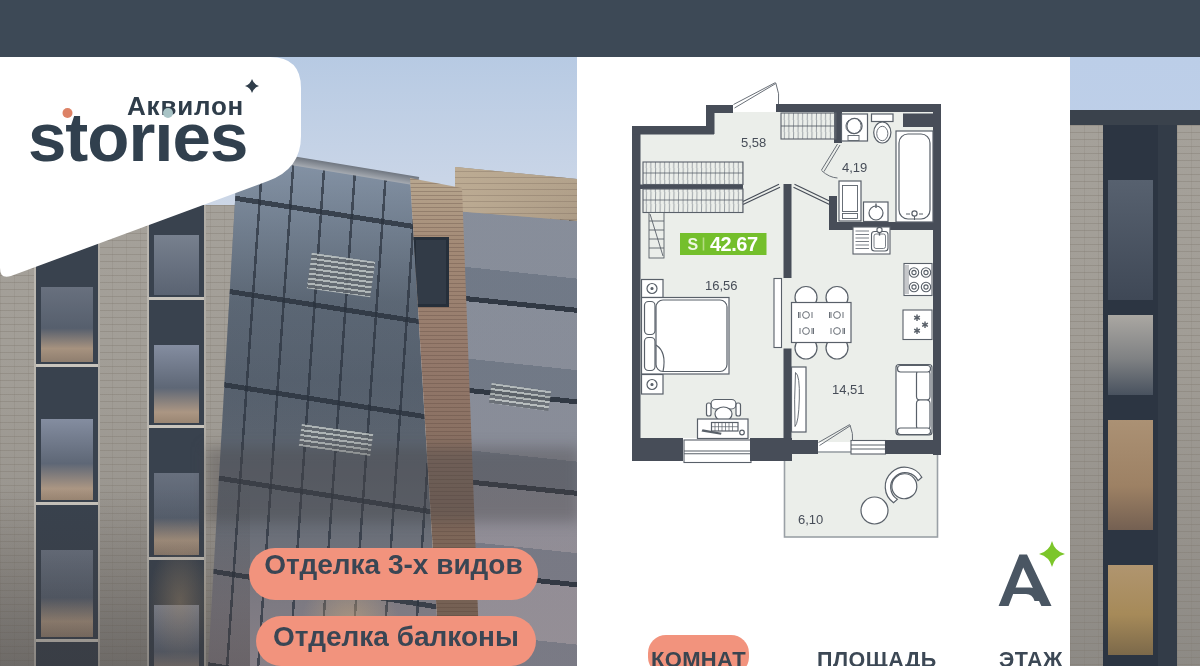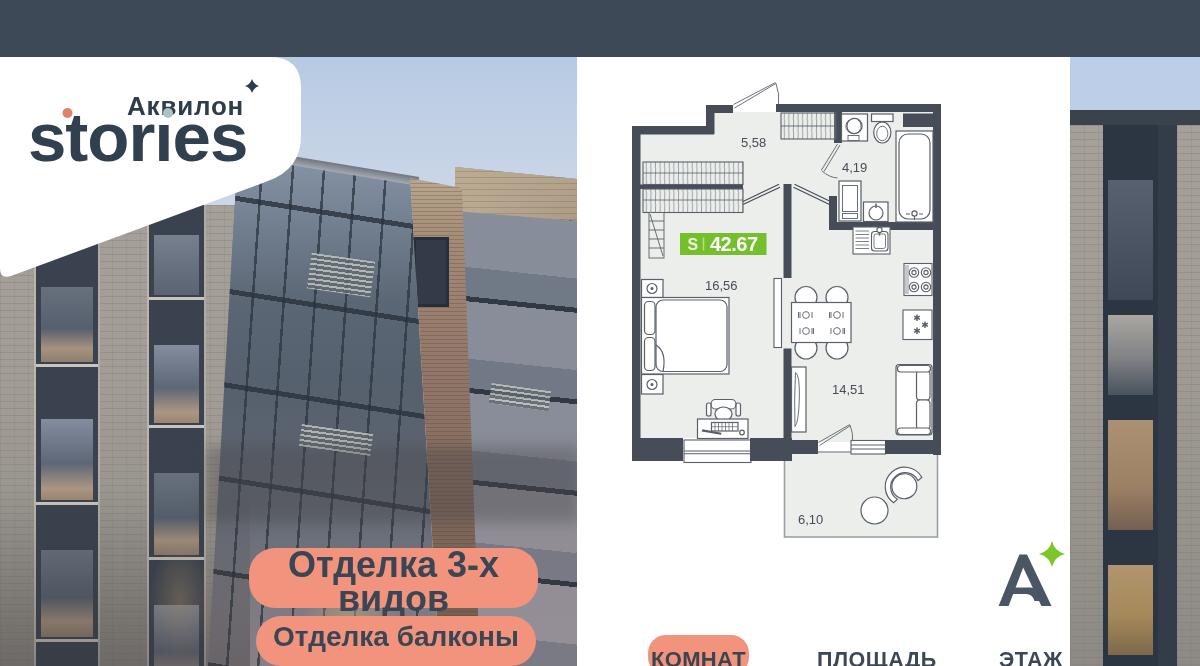--- a/index.html
+++ b/index.html
@@ -11,21 +11,21 @@
   
   #photoL{left:0;top:57px;width:577px;height:609px;overflow:hidden;
      background:linear-gradient(180deg,#b7cae3 0%,#c9d5e7 20%,#dcdfe3 45%,#e9e5e1 70%,#efe9e3 100%);}
   #photoR{left:1070px;top:57px;width:130px;height:609px;overflow:hidden;
      background:linear-gradient(180deg,#bccee8 0%,#c9d6ea 100%);}
   
   #panel{left:577px;top:57px;width:493px;height:609px;background:#ffffff;}
   
   .pill{background:#f2937d;border-radius:26px;color:#3a4654;font-weight:bold;
         text-align:center;}
-  #pill1{left:249px;top:548px;width:289px;height:60px;line-height:34px;font-size:36px;}
+  #pill1{left:249px;top:548px;width:289px;height:52px;line-height:34px;font-size:28px;}
   #pill2{left:256px;top:616px;width:280px;height:50px;line-height:42px;font-size:28px;}
   
   #komnat{left:648px;top:635px;width:101px;height:40px;background:#f2937d;border-radius:18px;
           text-align:center;}
   #komnat span{font-size:22px;font-weight:bold;color:#3a4550;line-height:50px;letter-spacing:.3px;}
   .blabel{font-size:21.5px;font-weight:bold;color:#3c4855;letter-spacing:.5px;top:648px;text-align:center;}
   
   #photoL div{position:absolute;}
   .brick{background:
      repeating-linear-gradient(180deg, rgba(125,118,108,.35) 0 1px, transparent 1px 7px),

